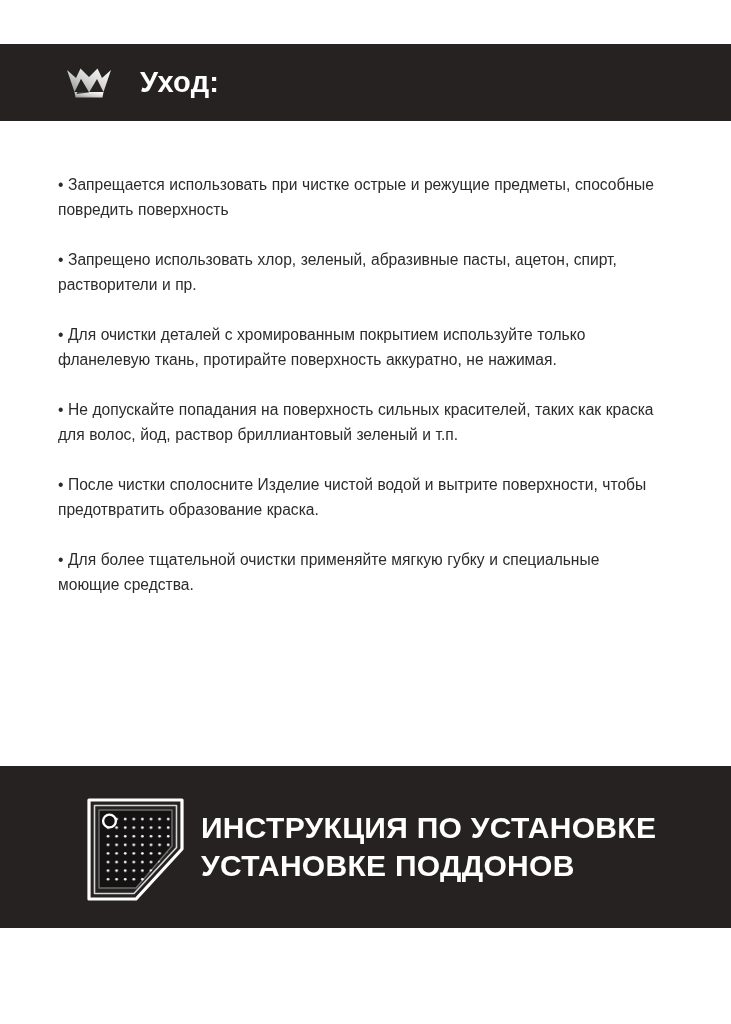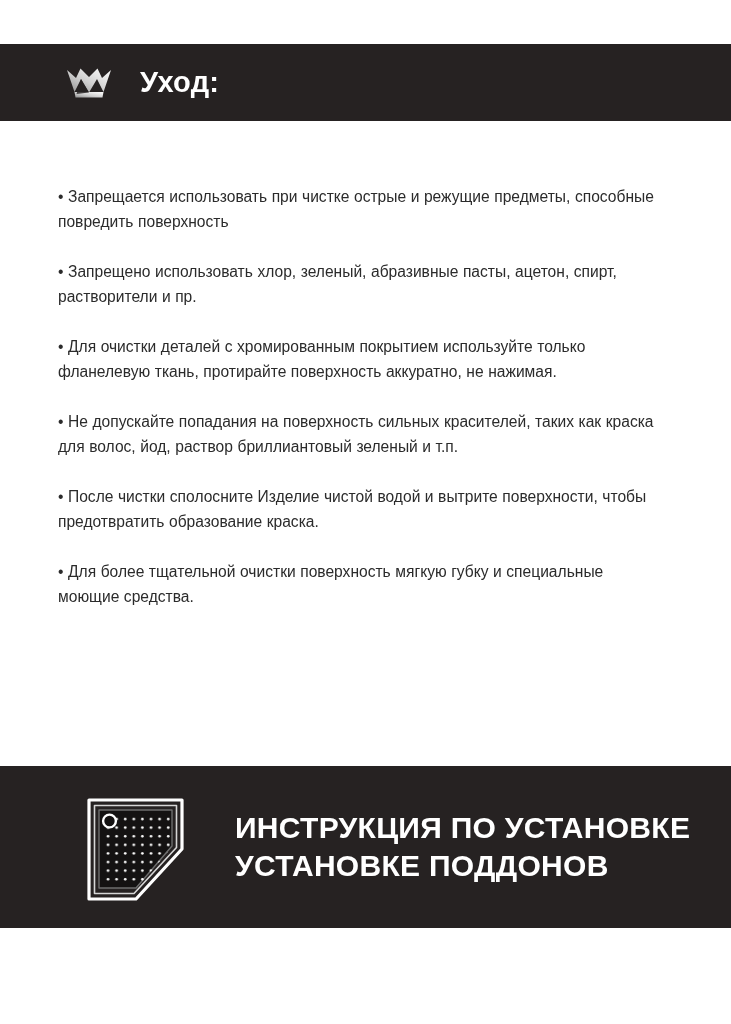--- a/index.html
+++ b/index.html
@@ -51,21 +51,21 @@
     font-weight: bold;
     letter-spacing: 0.2px;
     line-height: 1;
     white-space: nowrap;
   }
 
   
   .care-list {
     position: absolute;
     left: 58px;
-    top: 184px;
+    top: 172px;
     width: 596px;
   }
 
   .care-item {
     color: #2b2b2b;
     font-size: 15.6px;
     line-height: 25px;
     margin: 0 0 25px 0;
     text-indent: 0;
     word-spacing: 0.2px;
@@ -89,21 +89,20 @@
 
   .tray-icon {
     margin-left: 80px;
     width: 121px;
     height: 112px;
     display: block;
     flex: 0 0 auto;
   }
 
   .bottom-banner-title {
-    margin-left: 34px;
     color: #ffffff;
     font-size: 30px;
     font-weight: bold;
     line-height: 38px;
     letter-spacing: 0.3px;
   }
 
   .bottom-banner-title .line {
     display: block;
     white-space: nowrap;
@@ -129,21 +128,21 @@
     </svg>
     <div class="top-banner-title">Уход:</div>
   </div>
 
   <div class="care-list">
     <p class="care-item">• Запрещается использовать при чистке острые и режущие предметы, способные повредить поверхность</p>
     <p class="care-item">• Запрещено использовать хлор, зеленый, абразивные пасты, ацетон, спирт, растворители и пр.</p>
     <p class="care-item">• Для очистки деталей с хромированным покрытием используйте только фланелевую ткань, протирайте поверхность аккуратно, не нажимая.</p>
     <p class="care-item">• Не допускайте попадания на поверхность сильных красителей, таких как краска для волос, йод, раствор бриллиантовый зеленый и т.п.</p>
     <p class="care-item">• После чистки сполосните Изделие чистой водой и вытрите поверхности, чтобы предотвратить образование краска.</p>
-    <p class="care-item">• Для более тщательной очистки поверхность мягкую губку и специальные моющие средства.</p>
+    <p class="care-item">• Для более тщательной очистки применяйте мягкую губку и специальные моющие средства.</p>
   </div>
 
   <div class="bottom-banner">
     <svg class="tray-icon" viewBox="0 0 121 112">
       <defs>
         <pattern id="trayDots" x="0" y="0" width="8.6" height="8.6" patternUnits="userSpaceOnUse">
           <circle cx="2.2" cy="2.2" r="1.35" fill="#ffffff"></circle>
         </pattern>
         <clipPath id="trayInnerClip">
           <path d="M19 19 L92 19 L92 56 L57 97 L19 97 Z"></path>

